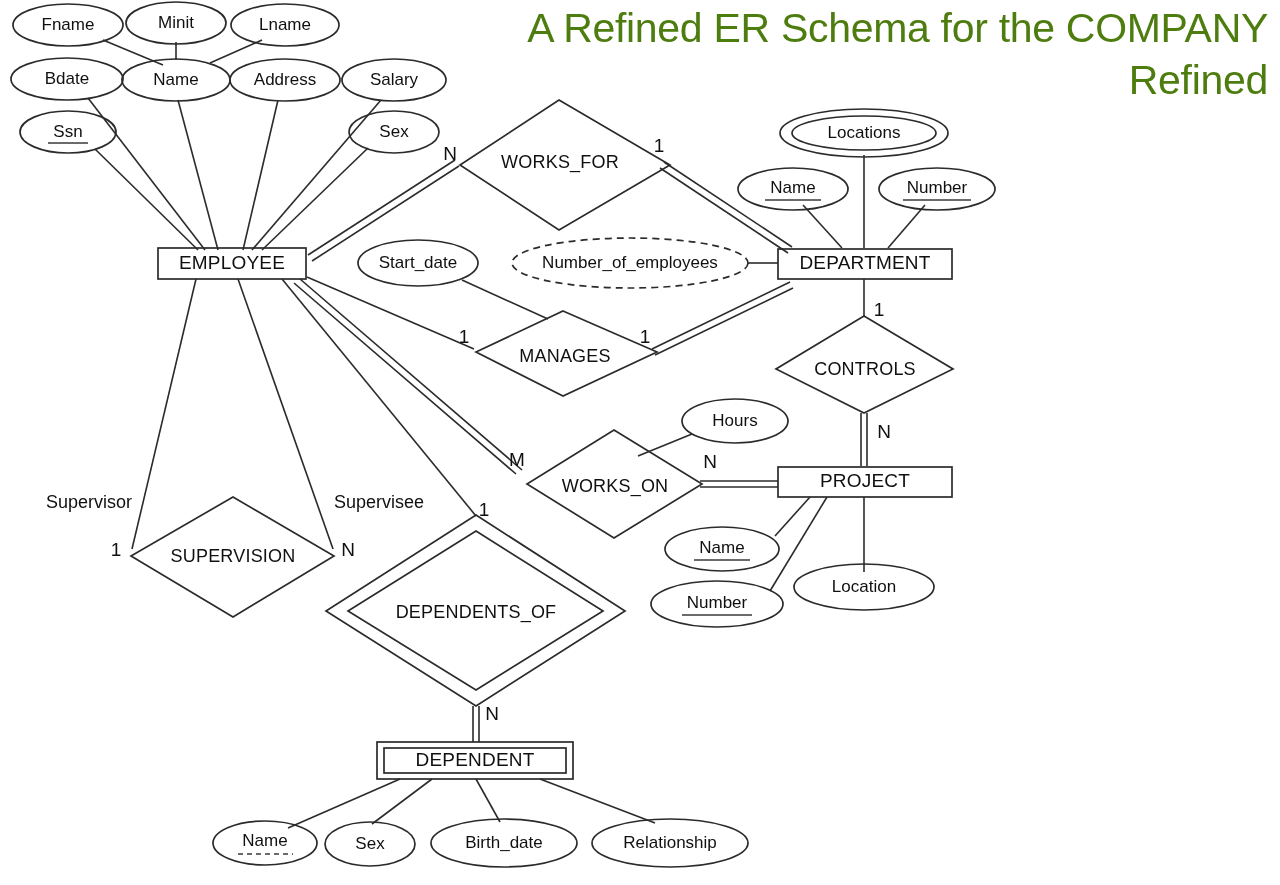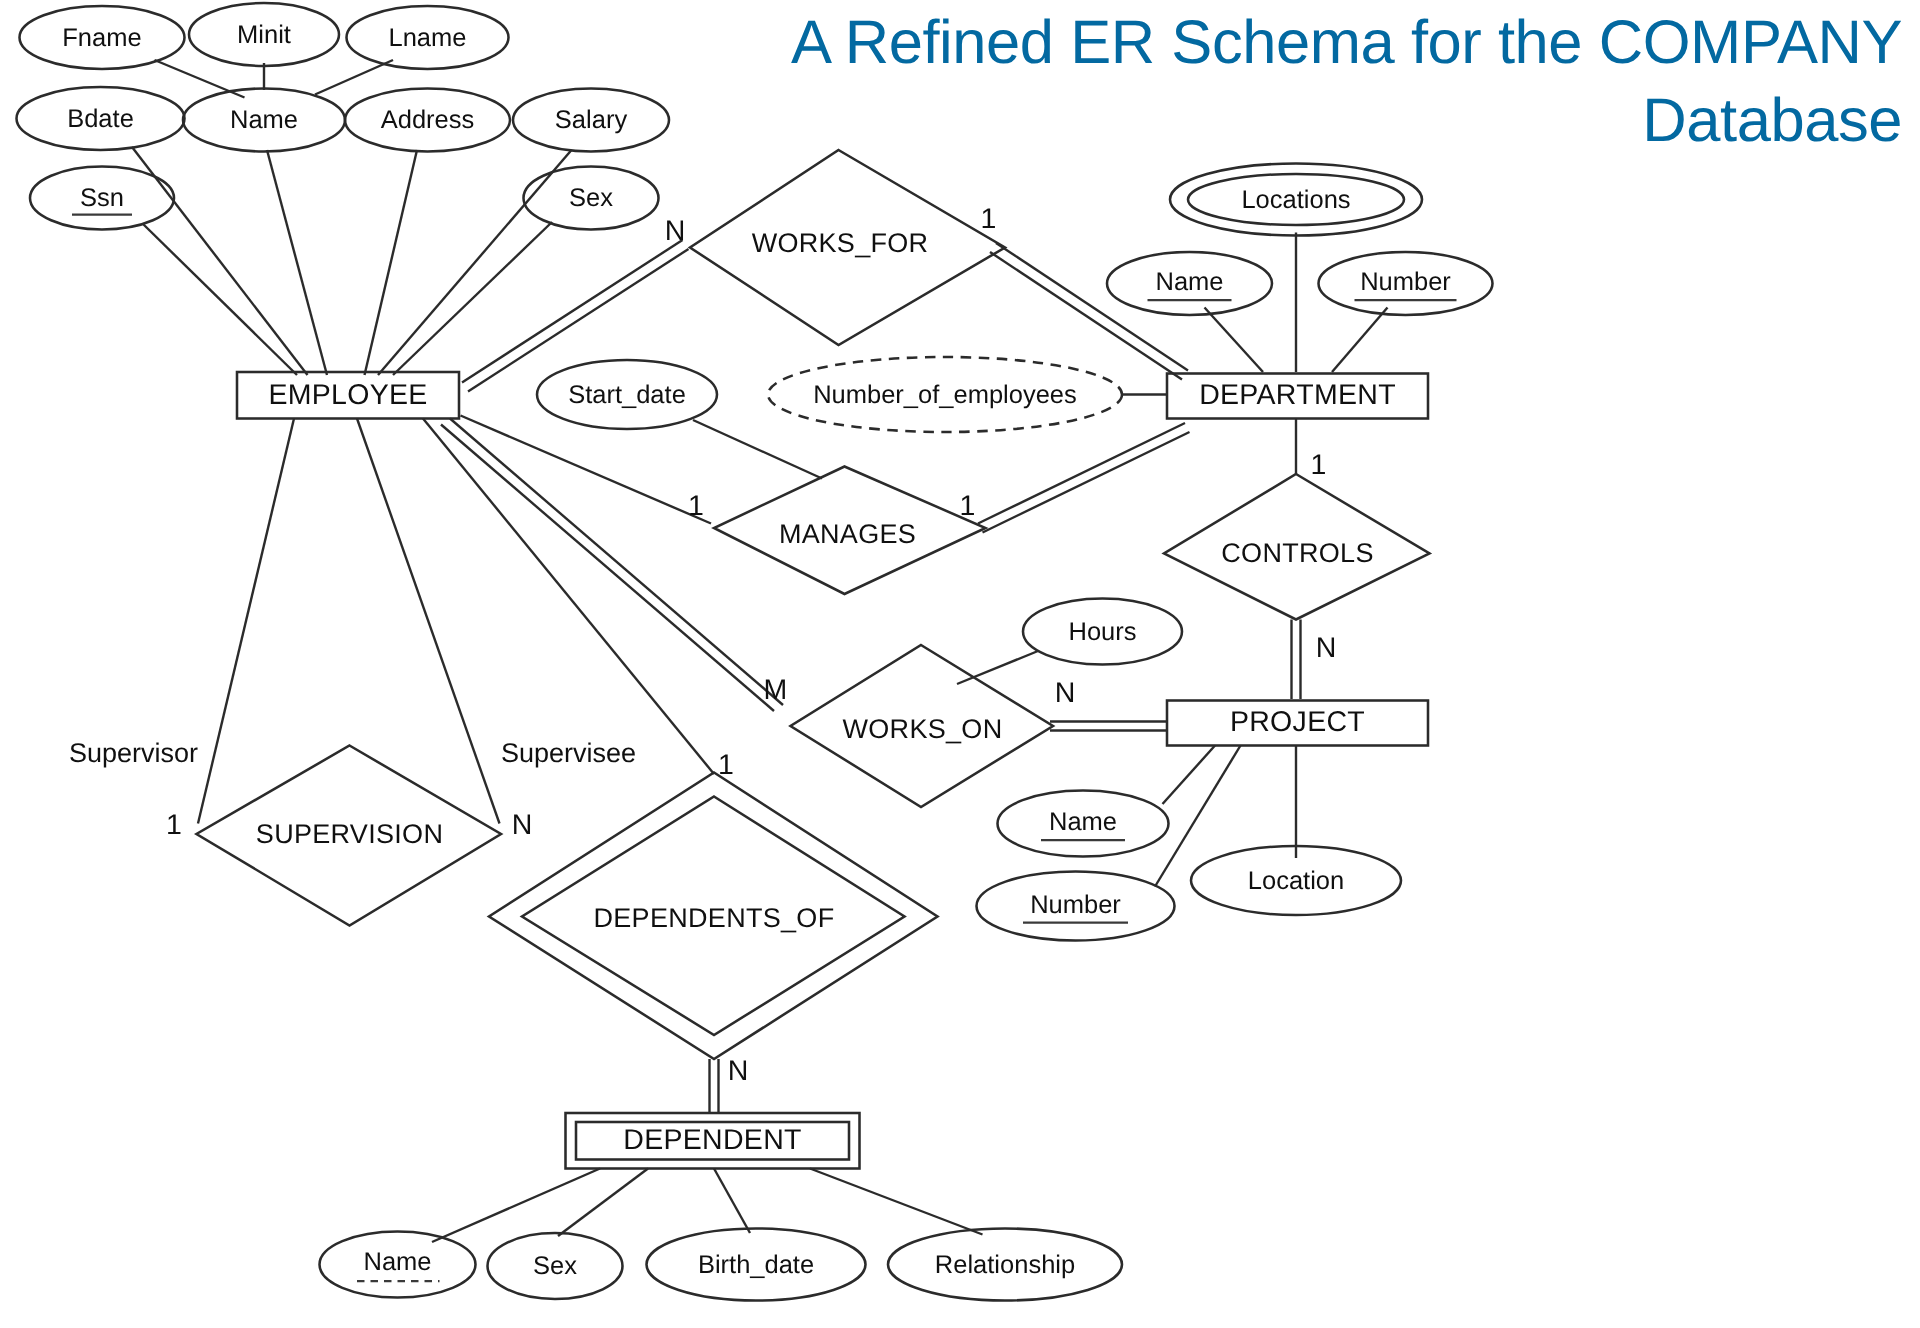--- a/index.html
+++ b/index.html
@@ -19,32 +19,32 @@
                   stroke-dasharray:7 5;}
 
   text{fill:#101010;font-family:"Liberation Sans","DejaVu Sans",sans-serif;}
   .t-entity{font-size:19px;text-anchor:middle;dominant-baseline:middle;letter-spacing:.2px;}
   .t-rel{font-size:18px;text-anchor:middle;dominant-baseline:middle;letter-spacing:.2px;}
   .t-attr{font-size:17px;text-anchor:middle;dominant-baseline:middle;}
   .t-card{font-size:19px;text-anchor:middle;dominant-baseline:middle;}
   .t-role{font-size:18px;text-anchor:middle;dominant-baseline:middle;}
 
   .title-block{position:absolute;right:12px;top:2px;width:860px;
-    text-align:right;font-size:41px;line-height:1.27;color:#0369a1;
+    text-align:right;font-size:41px;line-height:1.27;color:#4d7c0f;
     font-family:"Liberation Sans","DejaVu Sans",sans-serif;
     letter-spacing:-0.3px;}
 </style>
 </head>
 <body>
 
 <div id="canvas">
 
   <div class="title-block">
     <div>A Refined ER Schema for the COMPANY</div>
-    <div>Database</div>
+    <div>Refined</div>
   </div>
 
   <svg id="diagram" viewBox="0 0 1280 885">
 
     <g>
 
       <line class="line" x1="103" y1="40" x2="163" y2="65"></line>
       <line class="line" x1="176" y1="42" x2="176" y2="60"></line>
       <line class="line" x1="262" y1="40" x2="210" y2="63"></line>
       <line class="line" x1="88" y1="98" x2="205" y2="250"></line>

